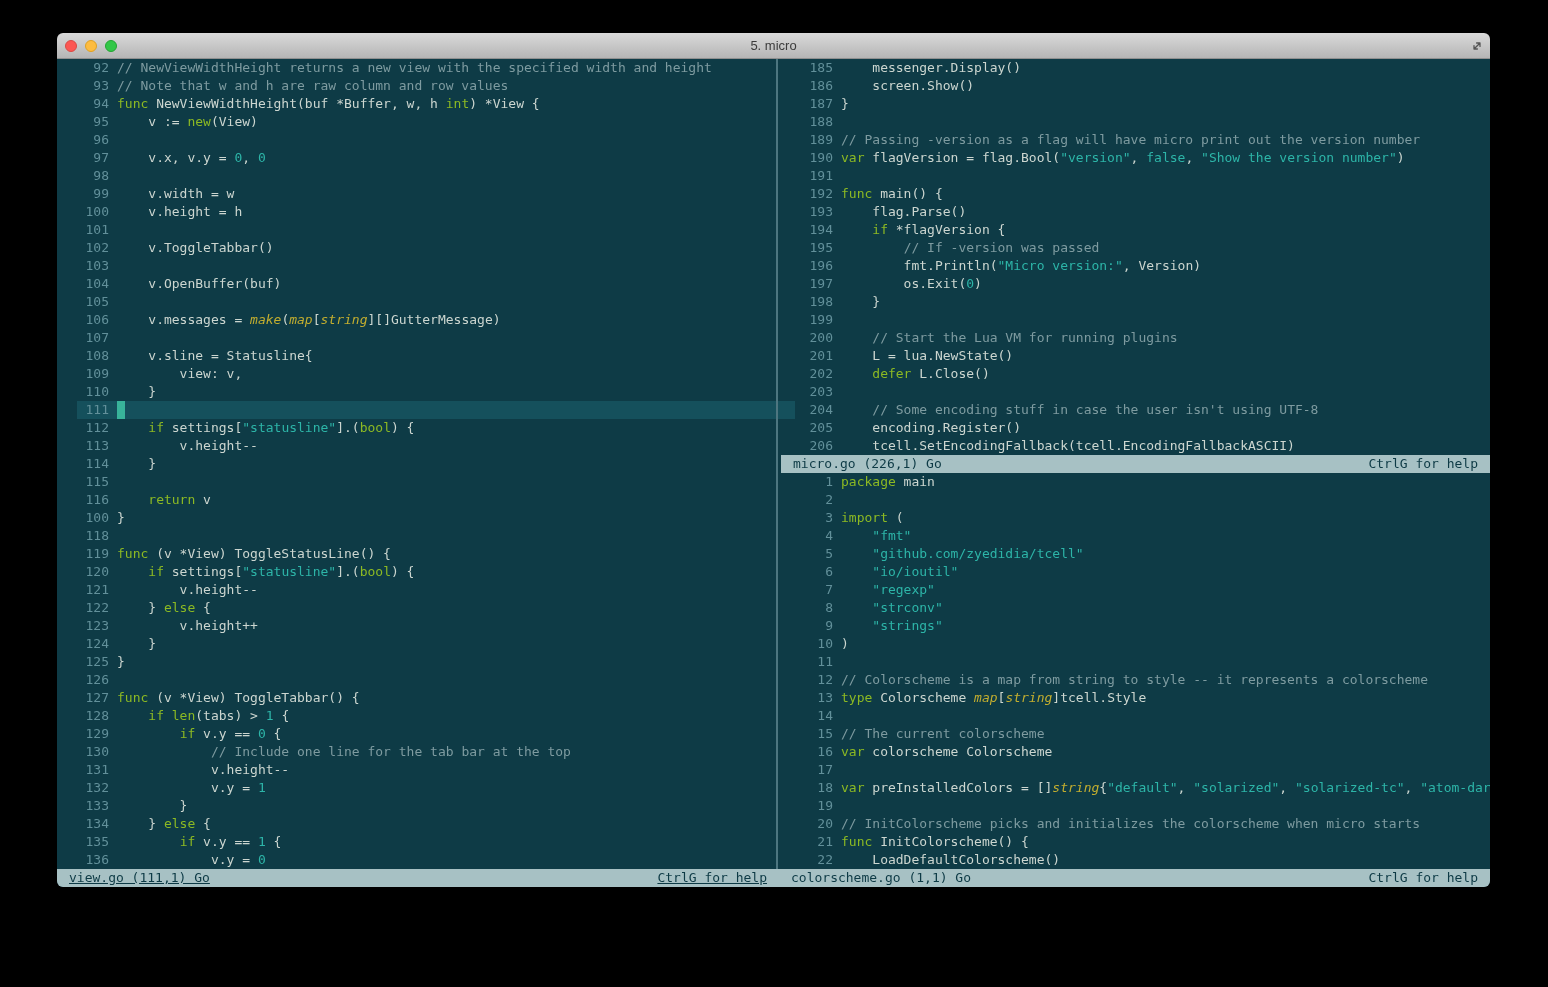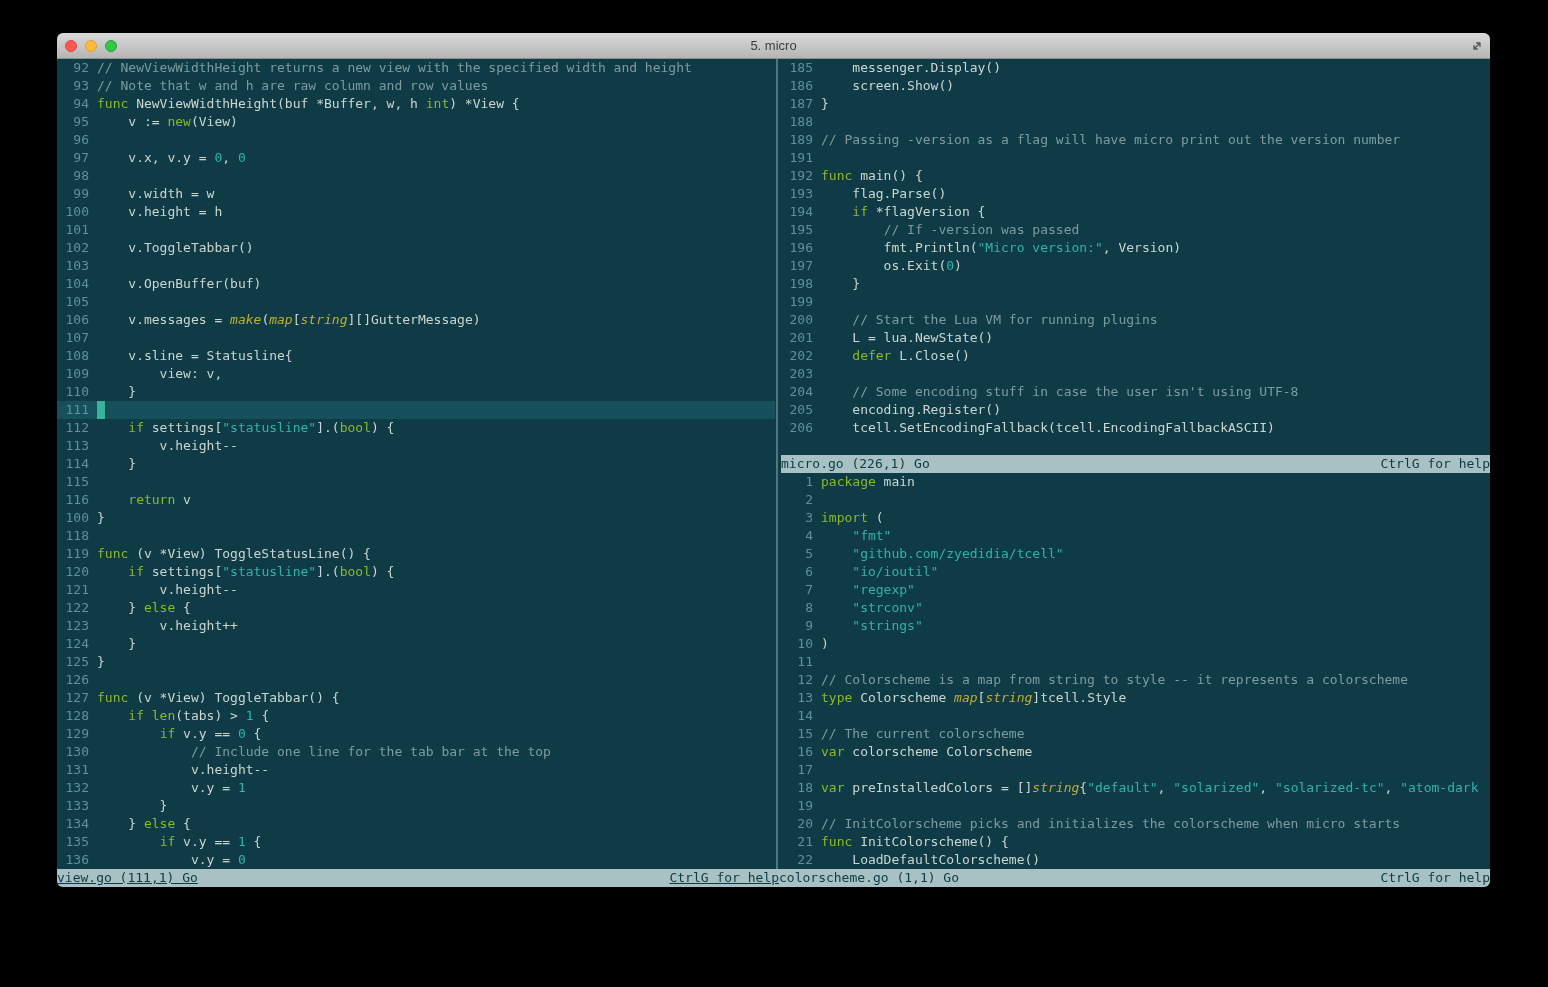--- a/index.html
+++ b/index.html
@@ -28,42 +28,42 @@
   .title{
     position:absolute;left:0;right:0;top:0;height:26px;line-height:26px;
     text-align:center;font-size:13px;color:var(--title_text);
   }
   .resize{position:absolute;right:6px;top:6px;width:14px;height:14px;}
   
   .terminal{
     position:absolute;left:0;top:26px;width:1433px;height:828px;
     background:var(--bg);font-size:13px;line-height:18px;color:var(--fg);
   }
-  .pane{position:absolute;overflow:hidden;}
+  .pane{position:absolute;overflow:hidden;padding-left:20px;}
   .pane-left{left:0;top:0;width:718px;height:810px;}
   .pane-tr{left:724px;top:0;width:709px;height:396px;}
   .pane-br{left:724px;top:414px;width:709px;height:396px;}
   .divider{position:absolute;left:719px;top:0;width:2px;height:810px;background:var(--divider);}
   .row{height:18px;white-space:pre;}
   .row.cur{background:var(--current_line);}
   .ln{display:inline-block;width:32px;text-align:right;color:var(--line_number);}
   .code{padding-left:8px;}
   .cursor{display:inline-block;width:8px;height:18px;vertical-align:top;background:var(--cursor);}
   .tok-t{color:var(--fg);}
   .tok-k{color:var(--keyword);}
   .tok-s{color:var(--string);}
   .tok-n{color:var(--constant);}
   .tok-c{color:var(--comment);}
   .tok-y{color:var(--type_special);font-style:italic;}
   
   .statusline{
     position:absolute;height:18px;box-sizing:border-box;
     background:var(--statusline_bg);color:var(--statusline_fg);
     display:flex;justify-content:space-between;align-items:flex-start;
-    padding:0 0;white-space:pre;font-size:13px;
+    padding:0 12px;white-space:pre;font-size:13px;
   }
   .sl-mid{left:724px;top:396px;width:709px;}
   .sl-bl{left:0;top:810px;width:722px;text-decoration:underline;}
   .sl-br{left:722px;top:810px;width:711px;gap:12px;}
 </style>
 </head>
 <body>
 
 <div class="screen">
   <div class="window">
@@ -130,20 +130,21 @@
           <div class="row"><span class="ln">135</span><span class="code"><span class="tok-t">        </span><span class="tok-k">if</span><span class="tok-t"> v.y == </span><span class="tok-n">1</span><span class="tok-t"> {</span></span></div>
           <div class="row"><span class="ln">136</span><span class="code"><span class="tok-t">            v.y = </span><span class="tok-n">0</span></span></div>
         </div>
       <div class="divider"></div>
       <div class="pane pane-tr" id="pane-tr">
           <div class="row"><span class="ln">185</span><span class="code"><span class="tok-t">    messenger.Display()</span></span></div>
           <div class="row"><span class="ln">186</span><span class="code"><span class="tok-t">    screen.Show()</span></span></div>
           <div class="row"><span class="ln">187</span><span class="code"><span class="tok-t">}</span></span></div>
           <div class="row"><span class="ln">188</span><span class="code"></span></div>
           <div class="row"><span class="ln">189</span><span class="code"><span class="tok-c">// Passing -version as a flag will have micro print out the version number</span></span></div>
+          <div class="row"><span class="ln">190</span><span class="code"><span class="tok-k">var</span><span class="tok-t"> flagVersion = flag.Bool(</span><span class="tok-s">"version"</span><span class="tok-t">, </span><span class="tok-n">false</span><span class="tok-t">, </span><span class="tok-s">"Show the version number"</span><span class="tok-t">)</span></span></div>
           <div class="row"><span class="ln">191</span><span class="code"></span></div>
           <div class="row"><span class="ln">192</span><span class="code"><span class="tok-k">func</span><span class="tok-t"> main() {</span></span></div>
           <div class="row"><span class="ln">193</span><span class="code"><span class="tok-t">    flag.Parse()</span></span></div>
           <div class="row"><span class="ln">194</span><span class="code"><span class="tok-t">    </span><span class="tok-k">if</span><span class="tok-t"> *flagVersion {</span></span></div>
           <div class="row"><span class="ln">195</span><span class="code"><span class="tok-t">        </span><span class="tok-c">// If -version was passed</span></span></div>
           <div class="row"><span class="ln">196</span><span class="code"><span class="tok-t">        fmt.Println(</span><span class="tok-s">"Micro version:"</span><span class="tok-t">, Version)</span></span></div>
           <div class="row"><span class="ln">197</span><span class="code"><span class="tok-t">        os.Exit(</span><span class="tok-n">0</span><span class="tok-t">)</span></span></div>
           <div class="row"><span class="ln">198</span><span class="code"><span class="tok-t">    }</span></span></div>
           <div class="row"><span class="ln">199</span><span class="code"></span></div>
           <div class="row"><span class="ln">200</span><span class="code"><span class="tok-t">    </span><span class="tok-c">// Start the Lua VM for running plugins</span></span></div>

